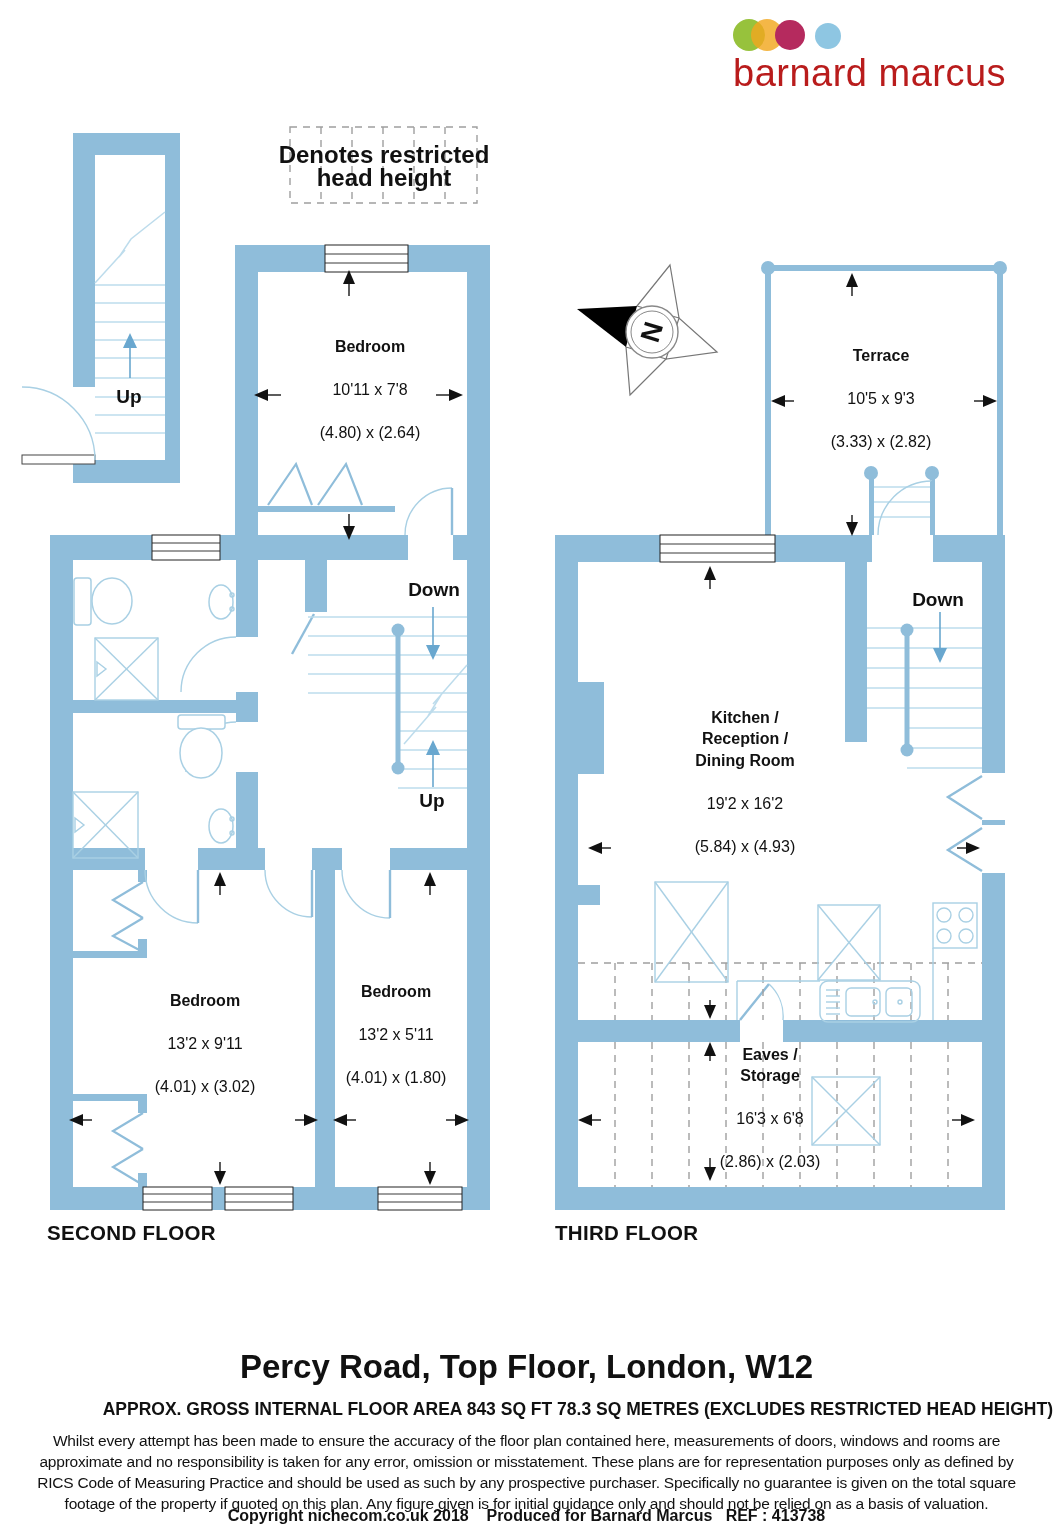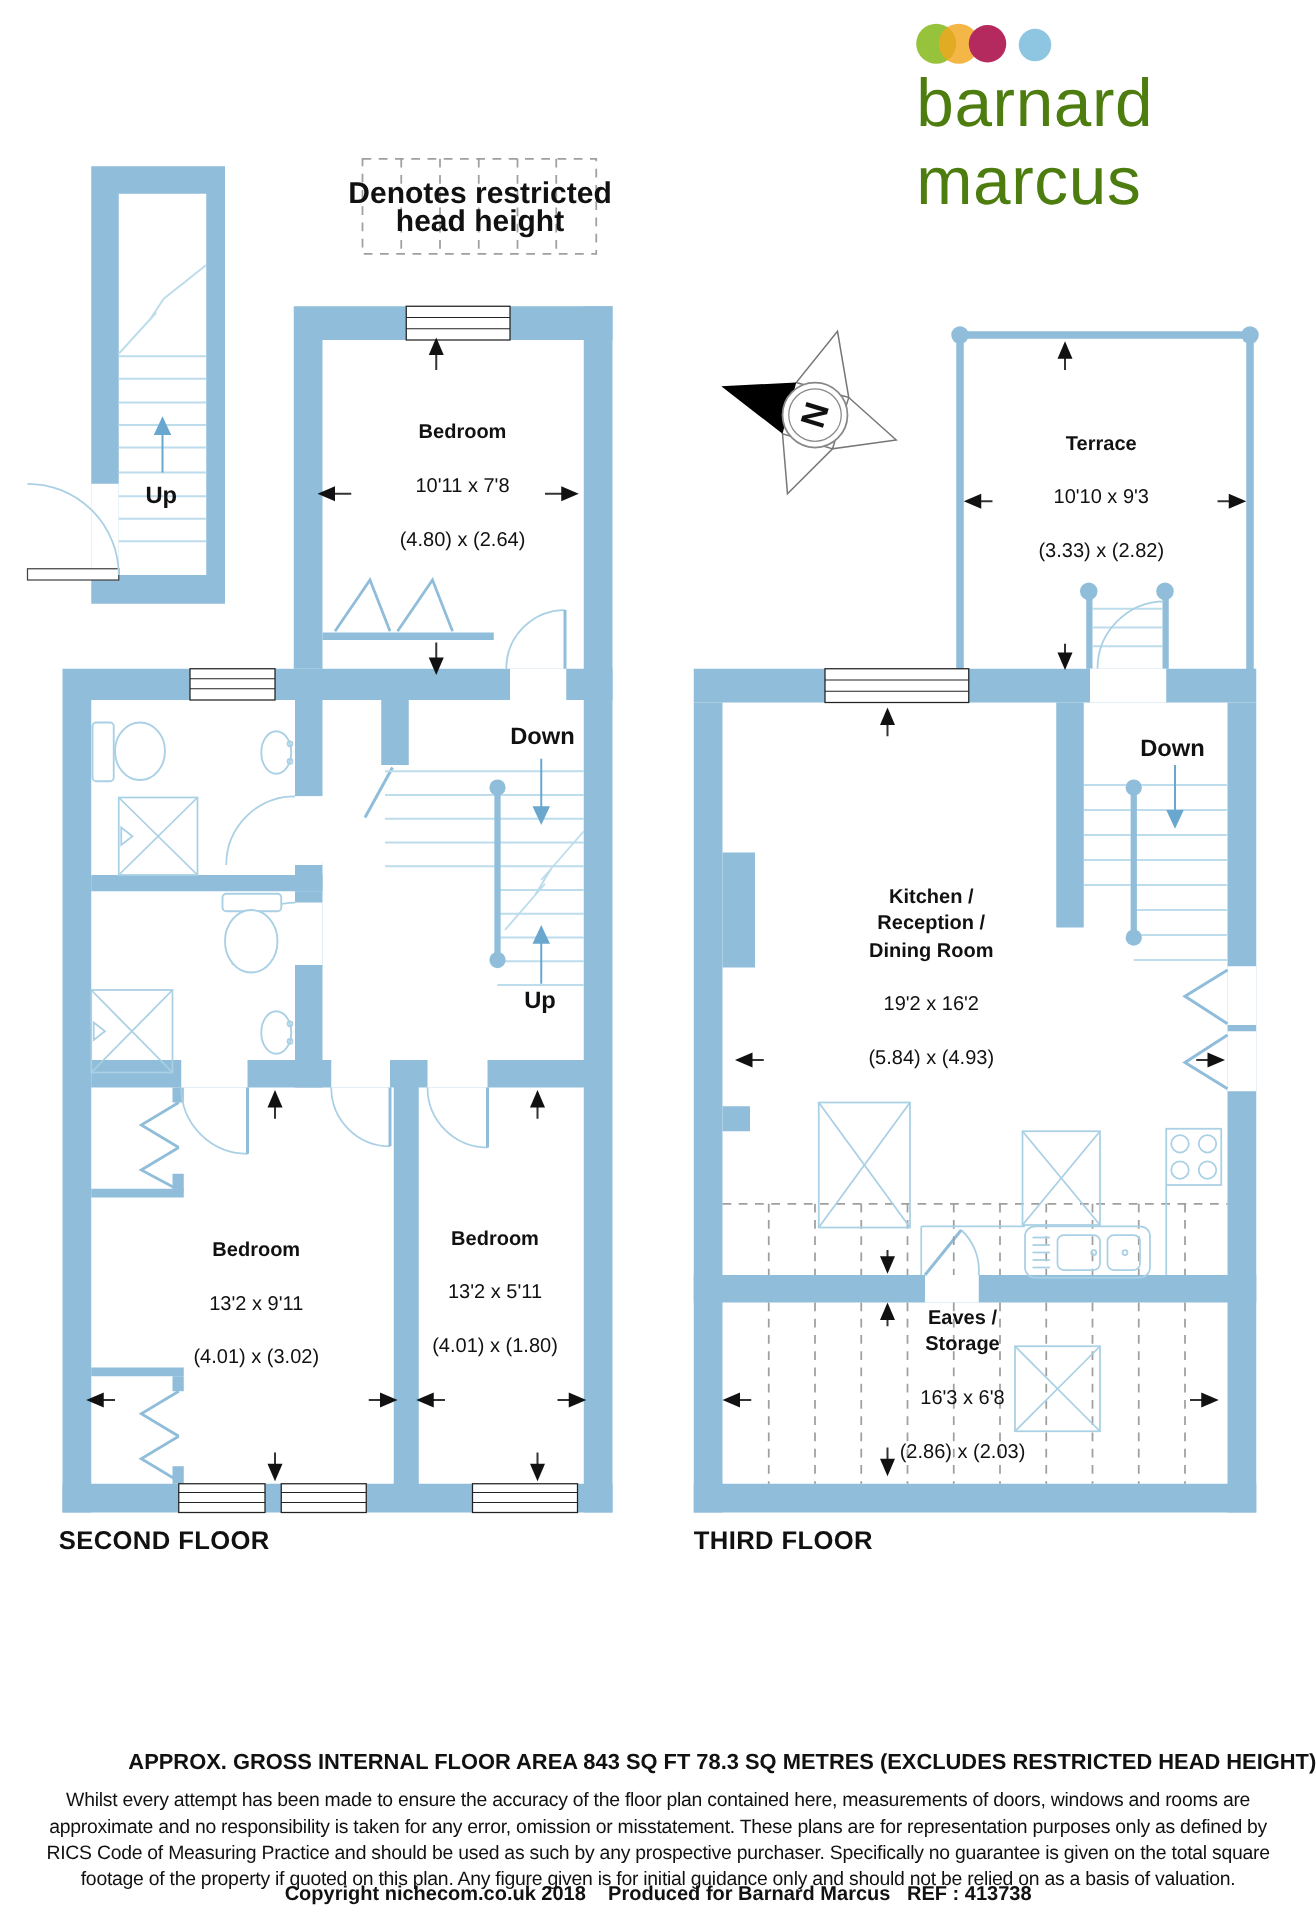--- a/index.html
+++ b/index.html
@@ -26,21 +26,21 @@
   .cnorth{fill:#000;stroke:none;}
   .ccirc{fill:#fff;stroke:#888;stroke-width:1.4;}
   .ccirc2{fill:none;stroke:#888;stroke-width:1;}
   .room-label{position:absolute;transform:translate(-50%,-50%);text-align:center;
               font-size:16px;line-height:21.5px;white-space:pre-line;}
   .rname{font-weight:bold;}
   .stair-label{position:absolute;transform:translate(-50%,-50%);font-weight:bold;font-size:19px;}
   .floor-label{position:absolute;font-weight:bold;font-size:20.5px;letter-spacing:.3px;}
   .legend-text{position:absolute;transform:translate(-50%,-50%);font-weight:bold;font-size:24px;
                line-height:23px;text-align:center;white-space:pre-line;}
-  .brand-text{position:absolute;font-size:54px;color:#4d7c0f;letter-spacing:.5px;}
+  .brand-text{position:absolute;font-size:38px;color:#b91c1c;letter-spacing:.5px;}
   .compass-n{font-weight:bold;font-size:27px;fill:#111;}
   .title{position:absolute;width:100%;text-align:center;font-weight:bold;font-size:33px;}
   .area-line{position:absolute;width:100%;text-align:right;font-weight:bold;font-size:17.5px;}
   .disclaimer{position:absolute;left:50%;transform:translateX(-50%);width:1014px;text-align:center;
               font-size:15.5px;line-height:21px;letter-spacing:-0.2px;}
   .copyright{position:absolute;width:100%;text-align:center;font-weight:bold;font-size:16px;white-space:pre;}
 </style>
 </head>
 <body>
 
@@ -436,21 +436,21 @@
 <div class="room-label" style="left:396px;top:1034px;">
   <div class="rname">Bedroom</div>
   <div>13'2 x 5'11</div>
   <div>(4.01) x (1.80)</div>
 </div>
 
 <div class="floor-label" style="left:47px;top:1221px;">SECOND FLOOR</div>
 
 <div class="room-label" style="left:881px;top:398px;">
   <div class="rname">Terrace</div>
-  <div>10'10 x 9'3</div>
+  <div>10'5 x 9'3</div>
   <div>(3.33) x (2.82)</div>
 </div>
 
 <div class="stair-label" style="left:938px;top:600px;">Down</div>
 
 <div class="room-label" style="left:745px;top:782px;">
   <div class="rname">Kitchen /
 Reception /
 Dining Room</div>
   <div>19'2 x 16'2</div>
@@ -459,17 +459,18 @@
 
 <div class="room-label" style="left:770px;top:1108px;">
   <div class="rname">Eaves /
 Storage</div>
   <div>16'3 x 6'8</div>
   <div>(2.86) x (2.03)</div>
 </div>
 
 <div class="floor-label" style="left:555px;top:1221px;">THIRD FLOOR</div>
 
+<div class="title" style="top:1348px;">Percy Road, Top Floor, London, W12</div>
 <div class="area-line" style="top:1399px;">APPROX. GROSS INTERNAL FLOOR AREA 843 SQ FT 78.3 SQ METRES (EXCLUDES RESTRICTED HEAD HEIGHT)</div>
 <div class="disclaimer" style="top:1430px;">Whilst every attempt has been made to ensure the accuracy of the floor plan contained here, measurements of doors, windows and rooms are approximate and no responsibility is taken for any error, omission or misstatement. These plans are for representation purposes only as defined by RICS Code of Measuring Practice and should be used as such by any prospective purchaser.  Specifically no guarantee is given on the total square footage of the property if quoted on this plan. Any figure given is for initial guidance only and should not be relied on as a basis of valuation.</div>
 <div class="copyright" style="top:1507px;">Copyright nichecom.co.uk 2018    Produced for Barnard Marcus   REF : 413738</div>
 
 </div>
 
 </body></html>

